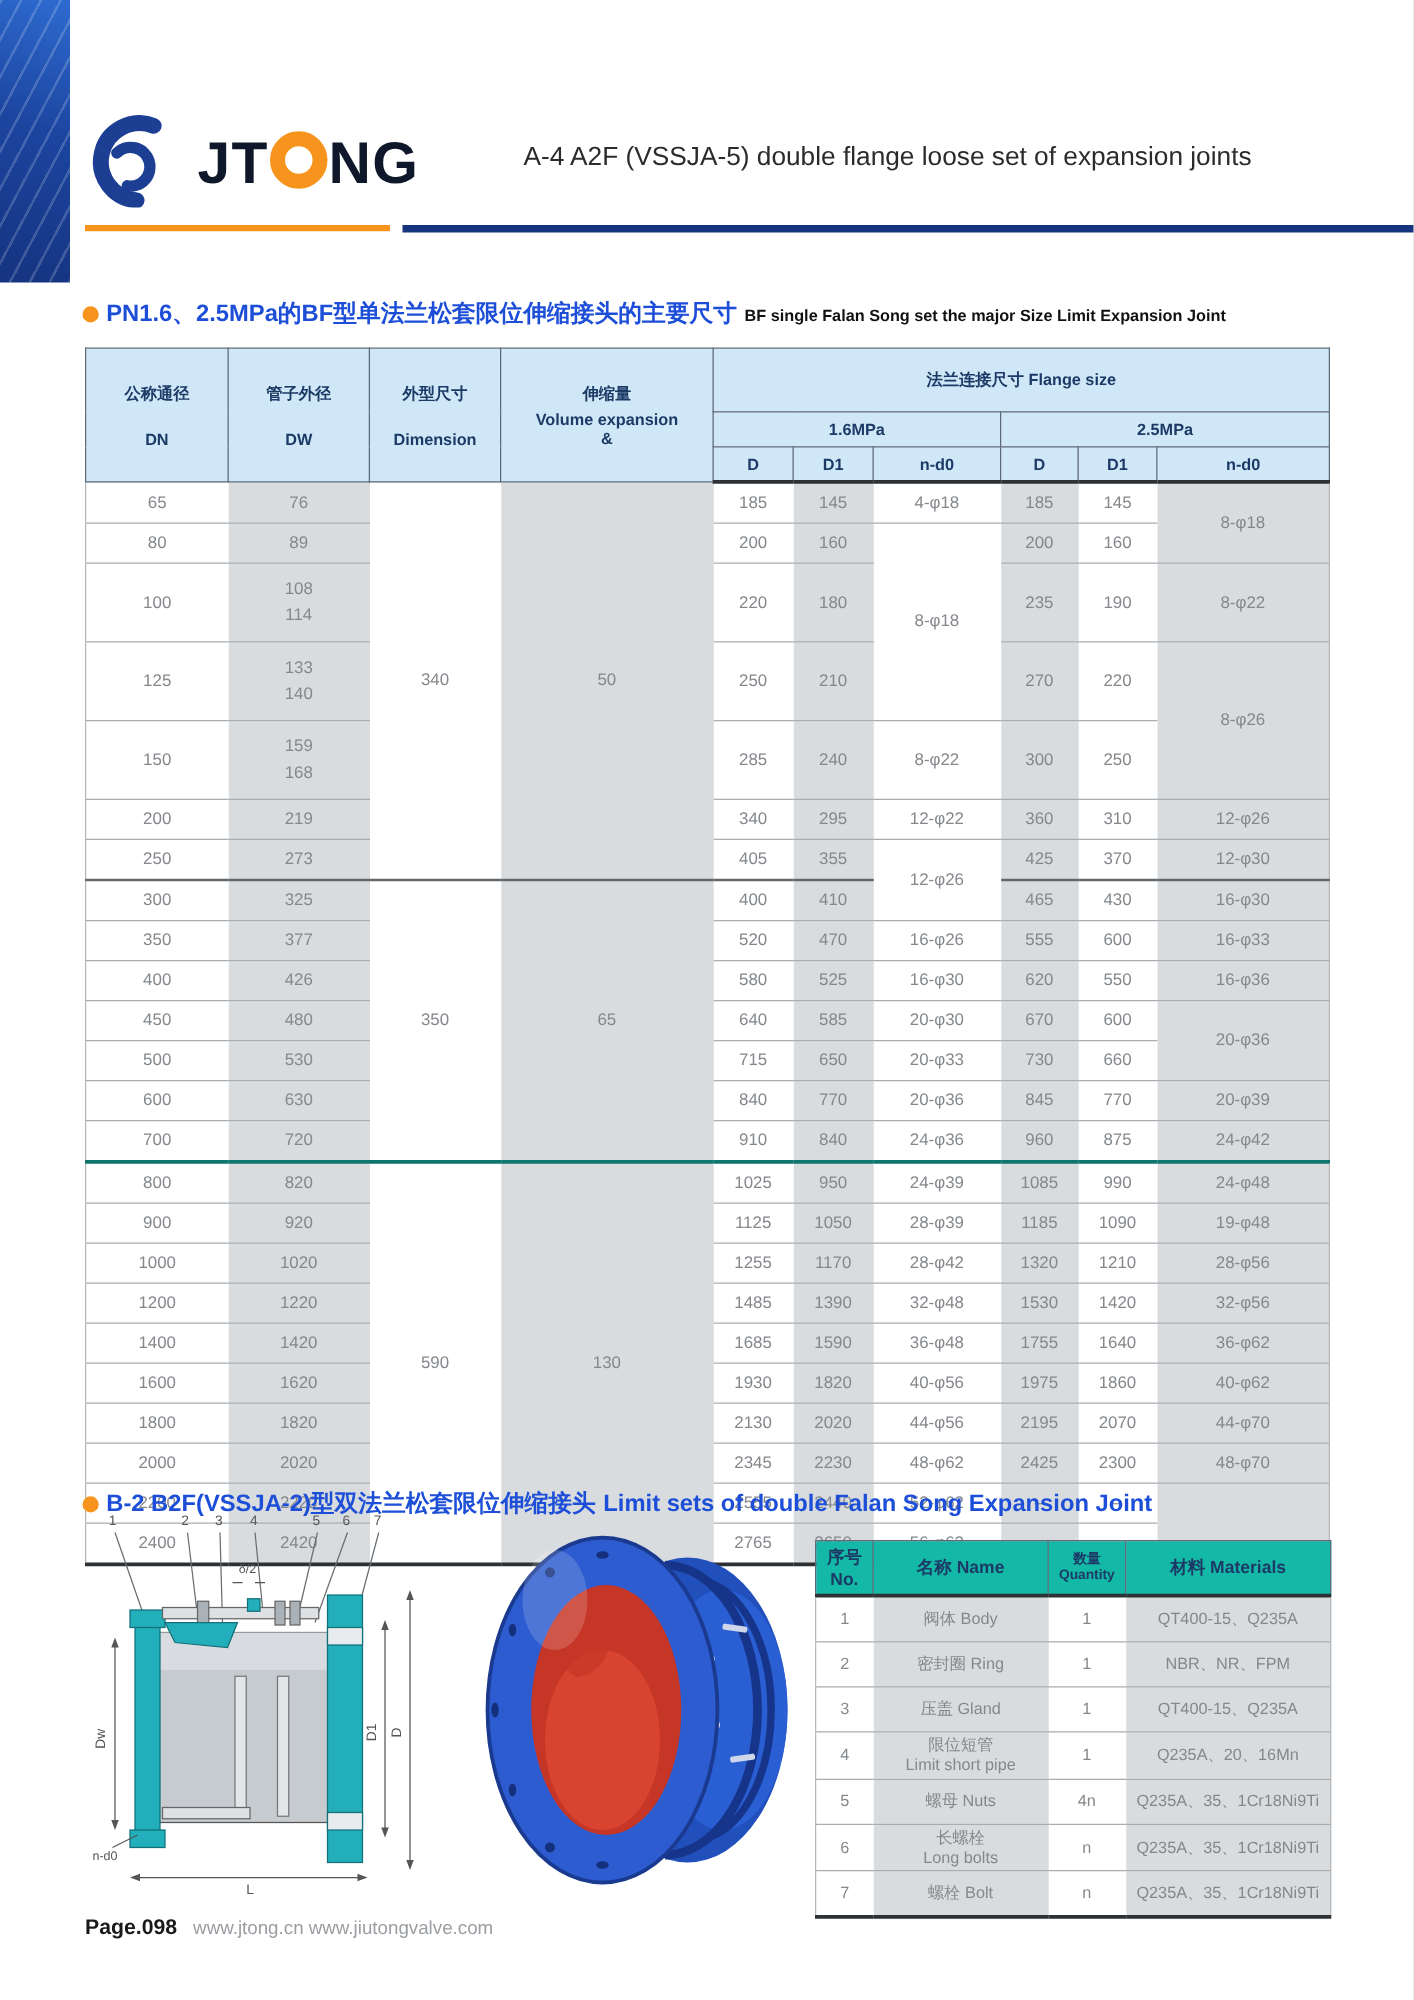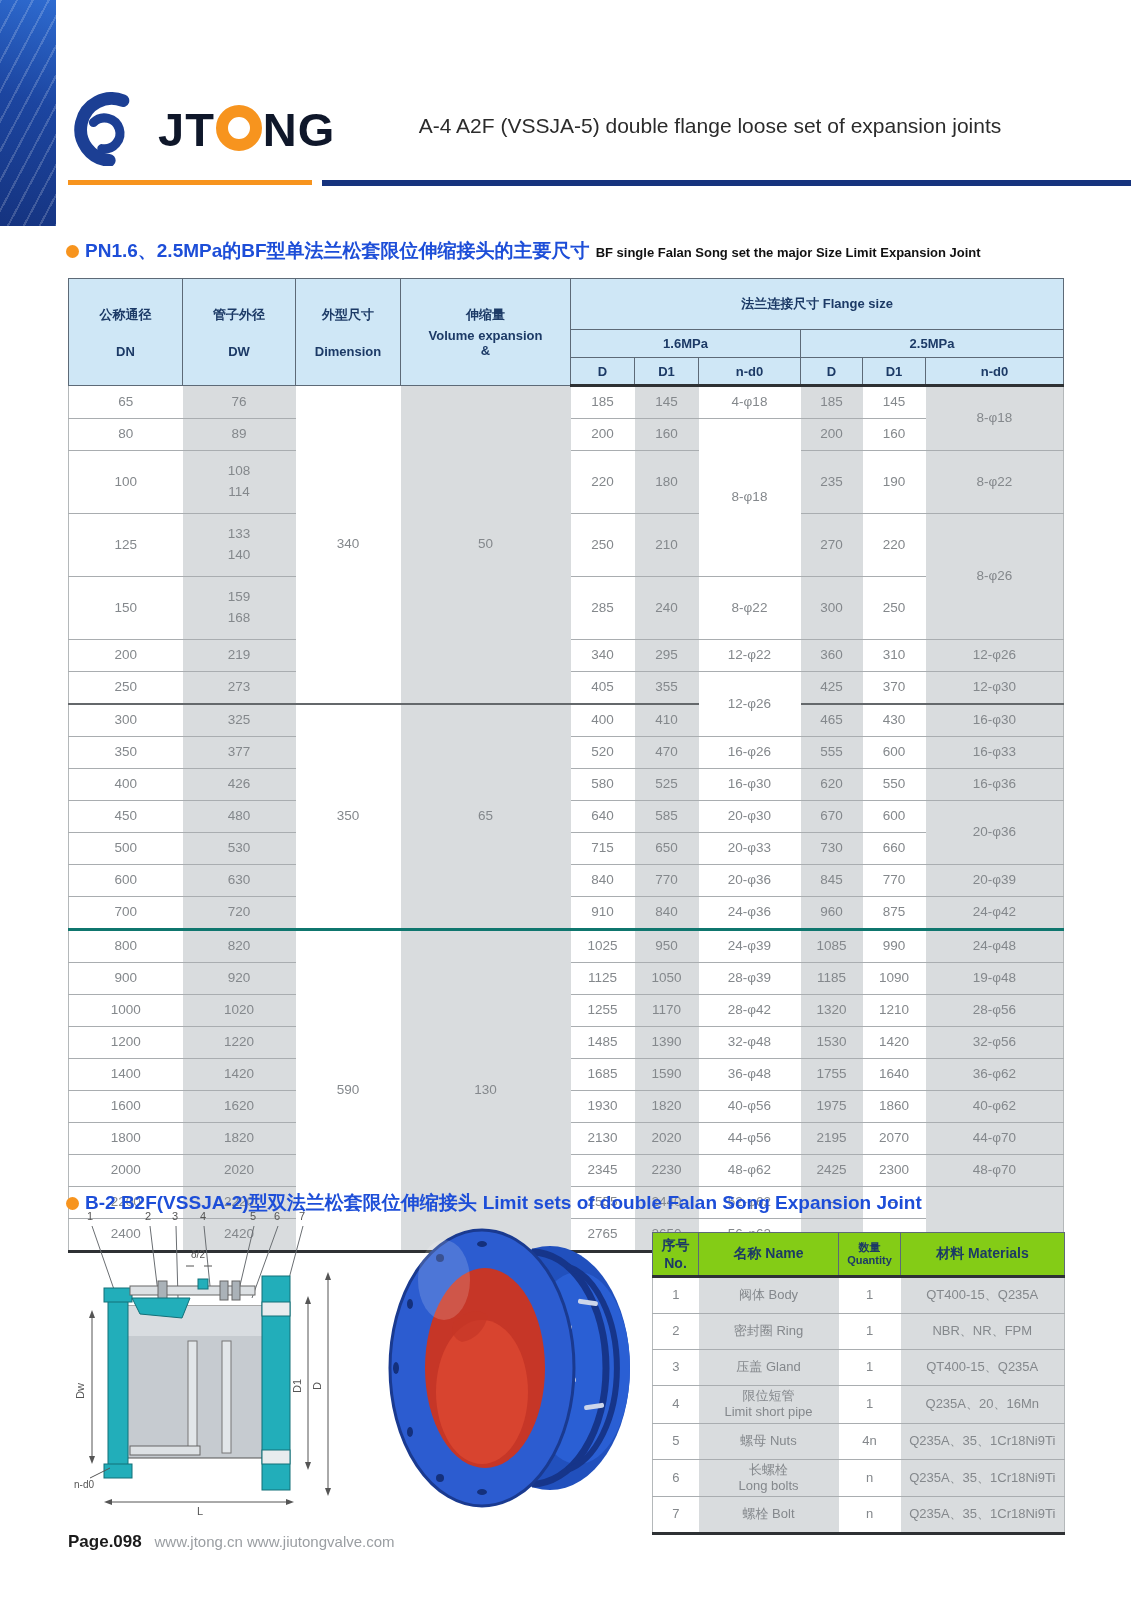--- a/index.html
+++ b/index.html
@@ -43,21 +43,21 @@
   col.g{background:#d9dcde;}
   tr.tall td{height:62px;}
   tr.gtop td{border-top:2px solid #64686b;}
   tr.gtop2 td{border-top:3px solid #0f766e;}
   
   .drawing{position:absolute;left:70px;top:1206px;}
   .photo{position:absolute;left:382px;top:1222px;}
   
   .mat-table{position:absolute;left:652px;top:1232px;width:412px;
              border-left:1px solid #b4b8ba;border-right:1px solid #b4b8ba;border-bottom:3px solid #2e3134;}
-  .mat-table th{background:#84cc16;color:#1c3a66;border:1px solid #5d6a77;font-size:14px;
+  .mat-table th{background:#14b8a6;color:#1c3a66;border:1px solid #5d6a77;font-size:14px;
                 font-weight:bold;text-align:center;height:42px;white-space:pre-line;padding:0 2px;}
   .mat-table th.small{font-size:11px;line-height:1.2;margin-left:20px;}
   .mat-table thead tr th{border-bottom:3px solid #2e3134;}
   .mat-table td{height:31px;text-align:center;color:#84888c;font-size:13px;
                 border-top:1px solid #a9adb0;white-space:pre-line;line-height:1.25;padding:2px 1px;}
   
   .footer{position:absolute;left:68px;top:1532px;font-size:17px;}
   .footer .pg{font-weight:bold;color:#1a1a1a;}
   .footer .urls{color:#9a9ea2;font-size:15px;margin-left:8px;}
   svg text{font-family:"Liberation Sans",sans-serif;}

